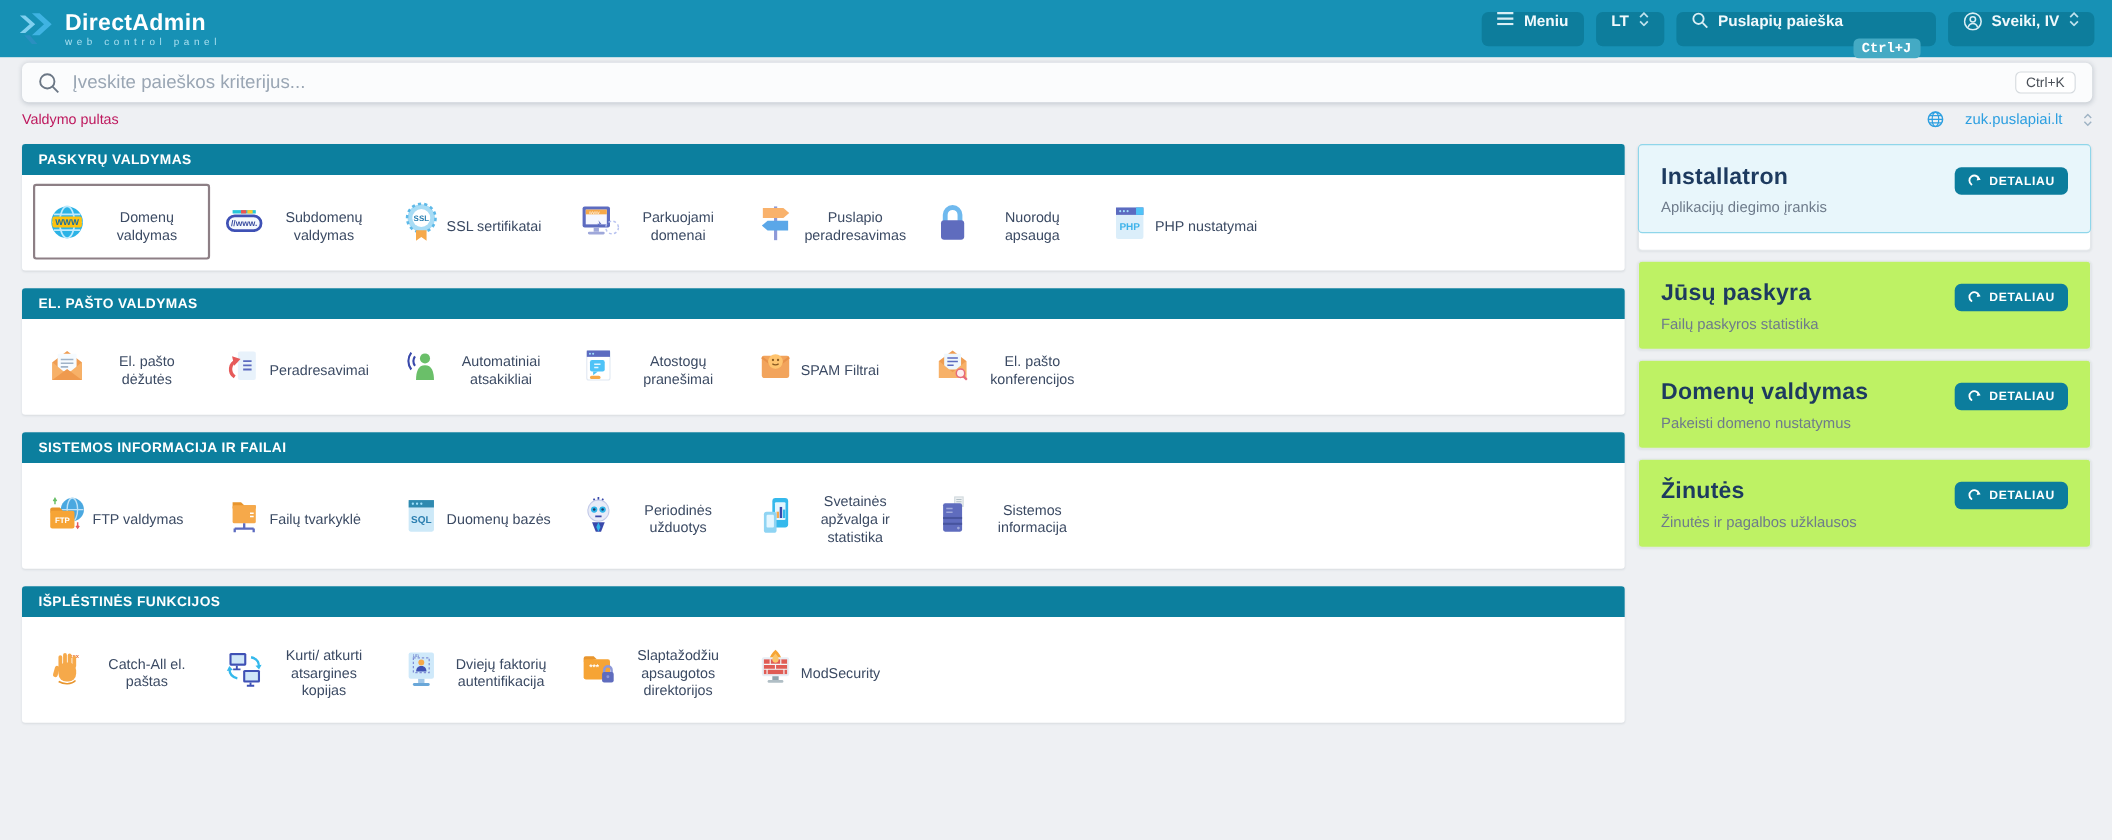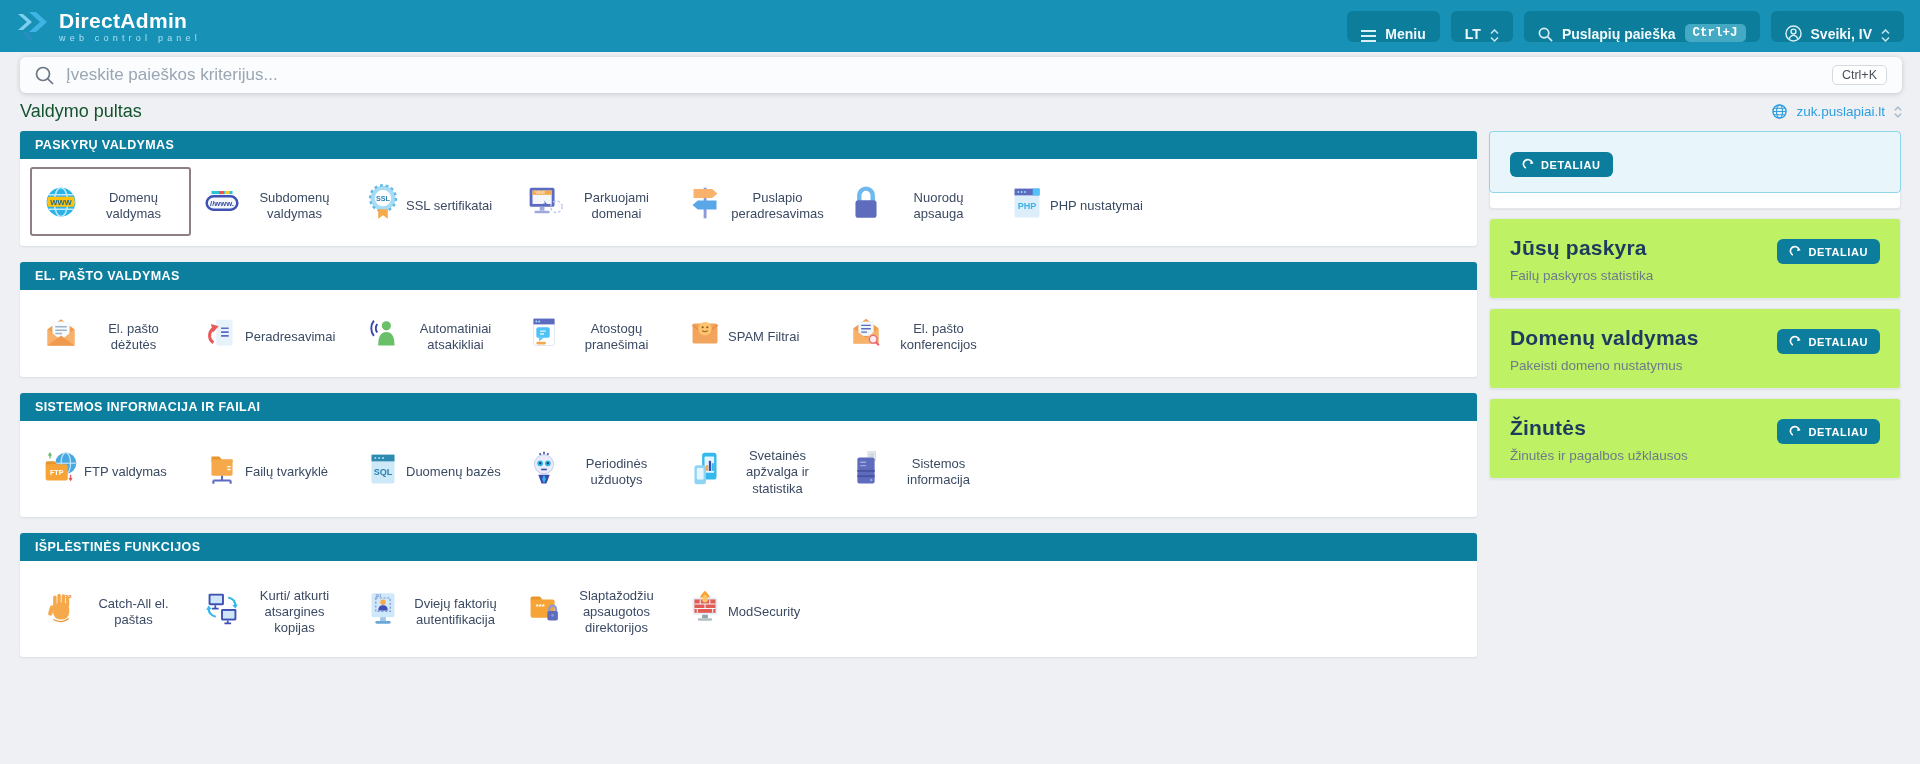--- a/index.html
+++ b/index.html
@@ -8,40 +8,40 @@
 
   
   .header { position:absolute; top:0; left:0; width:1920px; height:52px; background:#1791b5;
             display:flex; align-items:center; padding:0 16px; z-index:5;gap:35px; }
   .logo { display:flex; align-items:center; gap:9px; }
   .logo-text { display:flex; flex-direction:column; line-height:1; }
   .logo-name { color:#ffffff; font-size:21px; font-weight:bold; letter-spacing:.3px; }
   .logo-sub  { color:#a9e0f1; font-size:9px; letter-spacing:4.2px; margin-top:3px; }
   .hright { margin-left:auto; display:flex; align-items:center; gap:11px; }
   .hbtn { background:#0d7d9c; color:#f0f9fc; border:none; border-radius:6px; height:31px;
-          display:flex; align-items:flex-end; gap:9px; padding:0 14px; font-size:14px;
+          display:flex; align-items:flex-start; gap:9px; padding:0 14px; font-size:14px;
           font-weight:bold; cursor:pointer; font-family:"Liberation Sans",sans-serif; }
   .kbd-teal { background:#44aac4; color:#ffffff; font-family:"Liberation Mono",monospace;
-              font-size:12.5px; font-weight:bold; padding:2px 8px; border-radius:5px; }
+              font-size:12.5px; font-weight:bold; padding:2px 8px; border-radius:5px;margin-top:24px; }
   .carets svg { display:block; }
 
   
   .searchbar { position:absolute; top:57px; left:20px; width:1882px; height:36px; background:#fbfcfd;
                border-radius:6px; box-shadow:0 1px 5px rgba(40,60,80,.22); display:flex;
                align-items:center; padding:0 15px; z-index:4; }
   .searchbar input { flex:1; border:none; outline:none; background:transparent; font-size:17px;
                      color:#3c4a5c; margin-left:12px; font-family:"Liberation Sans",sans-serif; }
   .searchbar input::placeholder { color:#9aa6b4; }
   .kbd-light { border:1px solid #d5dade; background:#ffffff; border-radius:5px; padding:2px 9px;
                font-family:Liberation Sans, sans-serif; font-size:12.5px; color:#4a5058; }
 
   
   .crumb-row { position:absolute; top:101px; left:20px; width:1882px; display:flex; align-items:center; }
-  .crumb { font-size:18px; color:#14532d; }
-  .domain-sel { margin-left:auto; display:flex; align-items:center; gap:9px; cursor:pointer; }
+  .crumb { font-size:13px; color:#be185d; }
+  .domain-sel { margin-left:auto; display:flex; align-items:center; gap:19px; cursor:pointer; }
   .domain-sel .dlabel { color:#2d9fe0; font-size:13.5px; }
 
   
   .content { position:absolute; top:131px; left:20px; width:1457px; display:flex;
              flex-direction:column; gap:16px; }
   .panel { background:#ffffff; border-radius:3px; box-shadow:0 1px 2px rgba(30,50,70,.10); }
   .panel-header { background:#0c7f9e; height:28px; border-radius:3px 3px 0 0; display:flex;
                   align-items:center; padding:0 15px; color:#ffffff; font-size:12.5px;
                   font-weight:bold; letter-spacing:.4px;text-align:right; }
   .panel-body { display:flex; flex-wrap:wrap; padding:8px 10px 10px; }
@@ -488,20 +488,24 @@
         <span class="app-label">ModSecurity</span>
       </div>
     </div>
   </div>
 </div>
 
 <div class="sidebar">
   <div class="card-outer">
     <div class="card-hl">
       <div class="card-row">
+        <div>
+          <div class="card-title">Installatron</div>
+          <div class="card-sub">Aplikacijų diegimo įrankis</div>
+        </div>
         <button class="detail-btn">
           <span><svg width="13" height="13" viewBox="0 0 14 14">
                 <path d="M3.5 11.5A4.8 4.8 0 1 1 10.8 6" fill="none" stroke="#ffffff" stroke-width="1.8" stroke-linecap="round"></path>
                 <path d="M12.6 6.8L8.6 7.6l1.2-3.8z" fill="#ffffff"></path>
               </svg></span>
           <span>DETALIAU</span>
         </button>
       </div>
     </div>
   </div>

